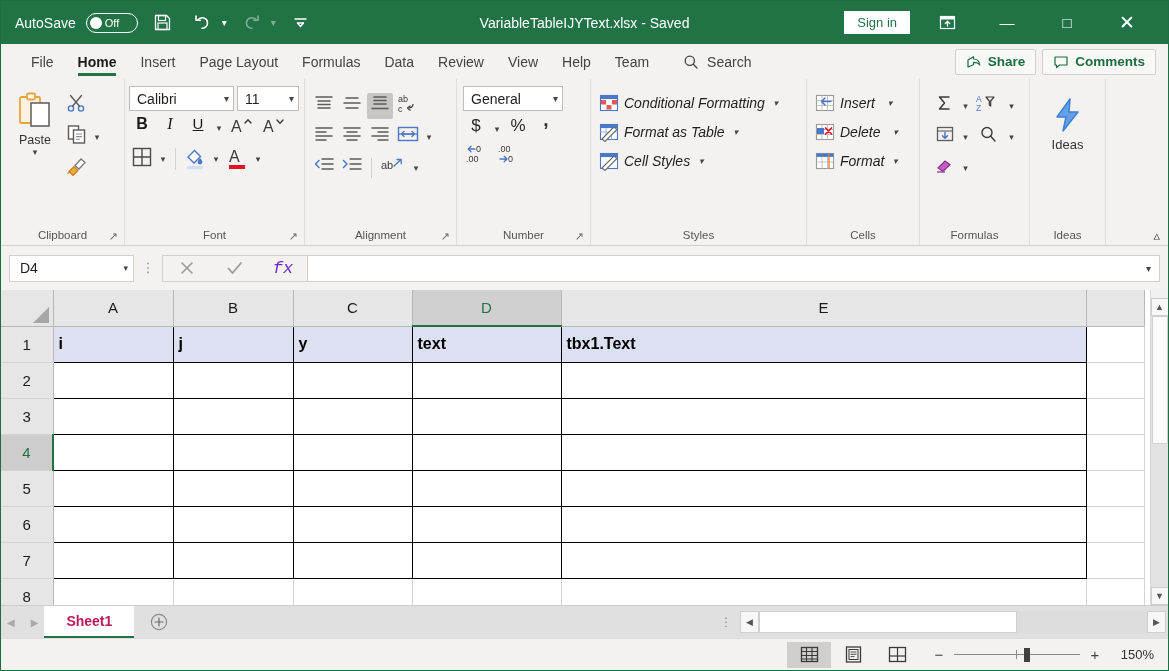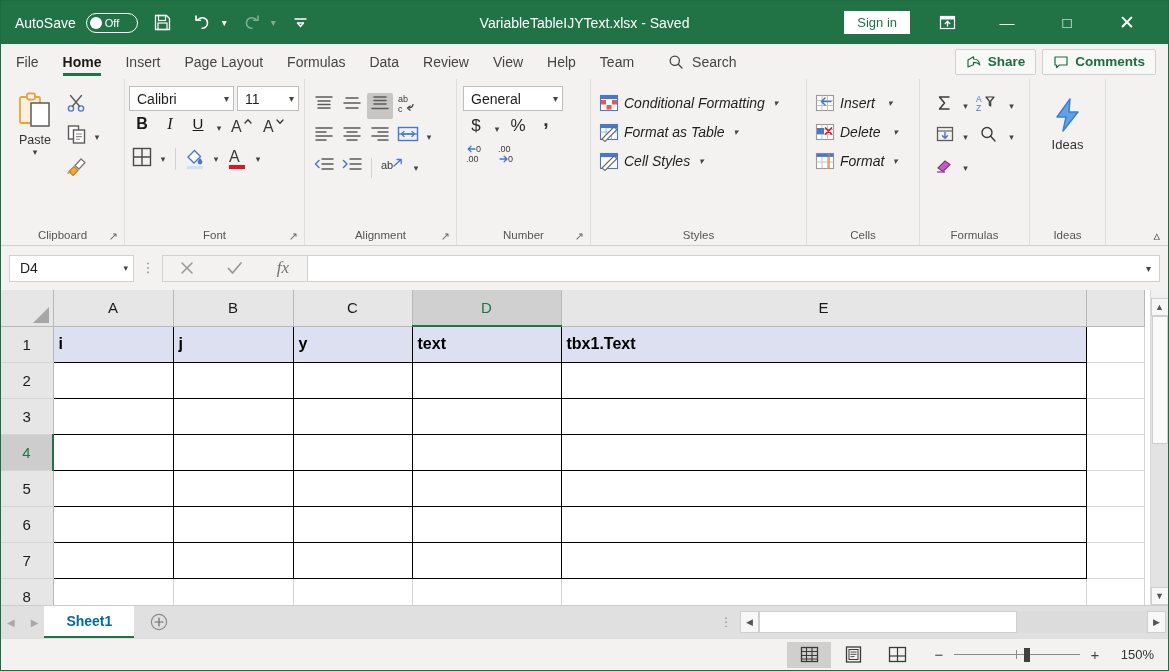--- a/index.html
+++ b/index.html
@@ -50,21 +50,21 @@
   }
   .win-btn {
     width: 46px; height: 43px; display: flex; align-items: center; justify-content: center;
     color: #ffffff; font-size: 15px;
   }
   .win-btn.close { font-size: 19px; }
 
   
   .ribbon-tabs {
     height: 35px; background: #f3f2f1; display: flex; align-items: stretch;
-    flex: 0 0 35px; padding-left: 3px; text-align: center;
+    flex: 0 0 35px; padding-left: 18px; text-align: center;
   }
   .rtab {
     display: flex; align-items: center; padding: 0 12px; font-size: 14px;
     color: #444444; position: relative; cursor: pointer;
   }
   .rtab.active { color: #1a1a1a; font-weight: bold; }
   .rtab.active::after {
     content: ""; position: absolute; left: 12px; right: 12px; bottom: 3px;
     height: 3px; background: #217346;
   }
@@ -143,21 +143,21 @@
   .namebox {
     width: 125px; height: 27px; background: #ffffff; border: 1px solid #d2d0ce;
     display: flex; align-items: center; padding: 0 5px 0 10px; font-size: 14px; color: #201f1e;
     cursor: pointer;
   }
   .namebox .nv { flex: 1; }
   .namebox .nc { font-size: 9px; color: #444444; }
   .fb-dots { width: 28px; text-align: center; color: #888888; font-size: 13px; line-height: 8px; letter-spacing: 0; cursor: pointer; }
   .fb-btns { display: flex; align-items: center; height: 27px; border: 1px solid #d2d0ce; border-right: none; background: #f3f2f1; }
   .fb-btn { width: 48px; height: 25px; display: flex; align-items: center; justify-content: center; cursor: pointer; }
-  .fx-lbl { font-style: italic; font-family: Liberation Serif, serif; font-size: 17px; color: #737373; }
+  .fx-lbl { font-style: italic; font-family: Liberation Mono, monospace; font-size: 17px; color: #6d28d9; }
   .fb-input {
     flex: 1; height: 27px; background: #ffffff; border: 1px solid #d2d0ce;
     display: flex; align-items: center; padding: 0 8px; font-size: 14px; color: #201f1e;
   }
   .fb-input .fv { flex: 1; }
   .fb-caret { font-size: 10px; color: #444444; }
 
   
   .gridwrap { flex: 1; display: flex; position: relative; background: #ffffff; overflow: hidden; }
   .gridmain { flex: 1; position: relative; overflow: hidden; }
@@ -214,21 +214,21 @@
 
   
   .tabbar {
     flex: 0 0 33px; background: #e0e0e0; display: flex; align-items: stretch;
     border-top: 1px solid #cccccc;
   }
   .navarrows { display: flex; align-items: center; padding: 0 6px; gap: 16px; }
   .navarrow { font-size: 10px; color: #a9a9a9; cursor: pointer; }
   .sheettab {
     background: #ffffff; display: flex; align-items: center; padding: 0 22px;
-    font-size: 14px; font-weight: bold; color: #0369a1;
+    font-size: 14px; font-weight: bold; color: #be185d;
     border-bottom: 2px solid #217346; cursor: pointer;
   }
   .addsheet {
     display: flex; align-items: center; padding: 0 16px; cursor: pointer;
   }
   .hdots { margin-left: auto; width: 24px; display: flex; align-items: center; justify-content: center;
     color: #888888; font-size: 12px; line-height: 7px; cursor: pointer; }
   .hscroll {
     width: 430px; display: flex; align-items: center; padding: 3px 2px;
   }

